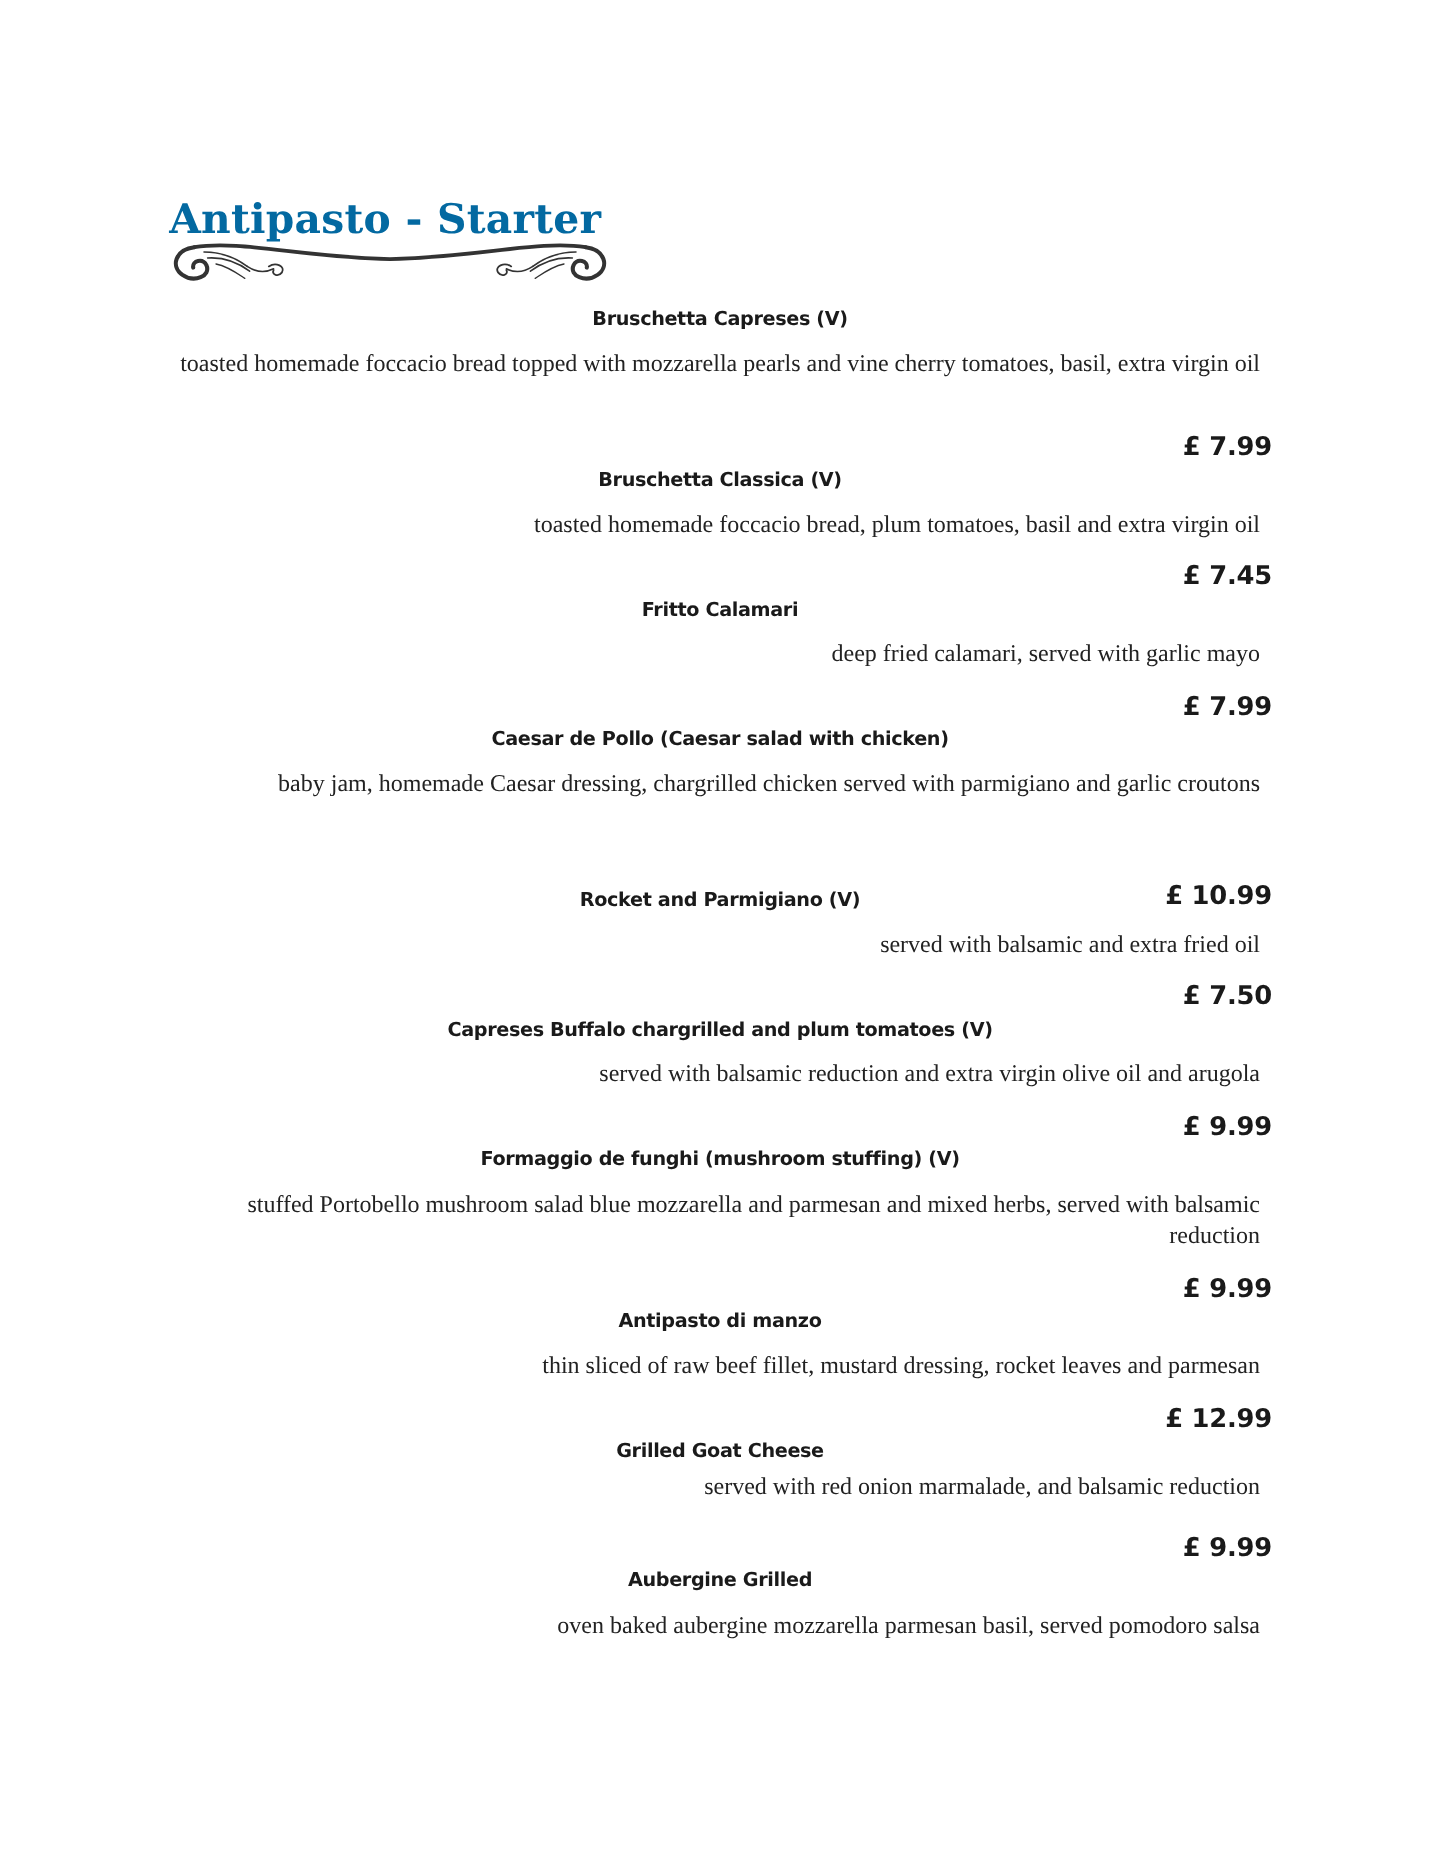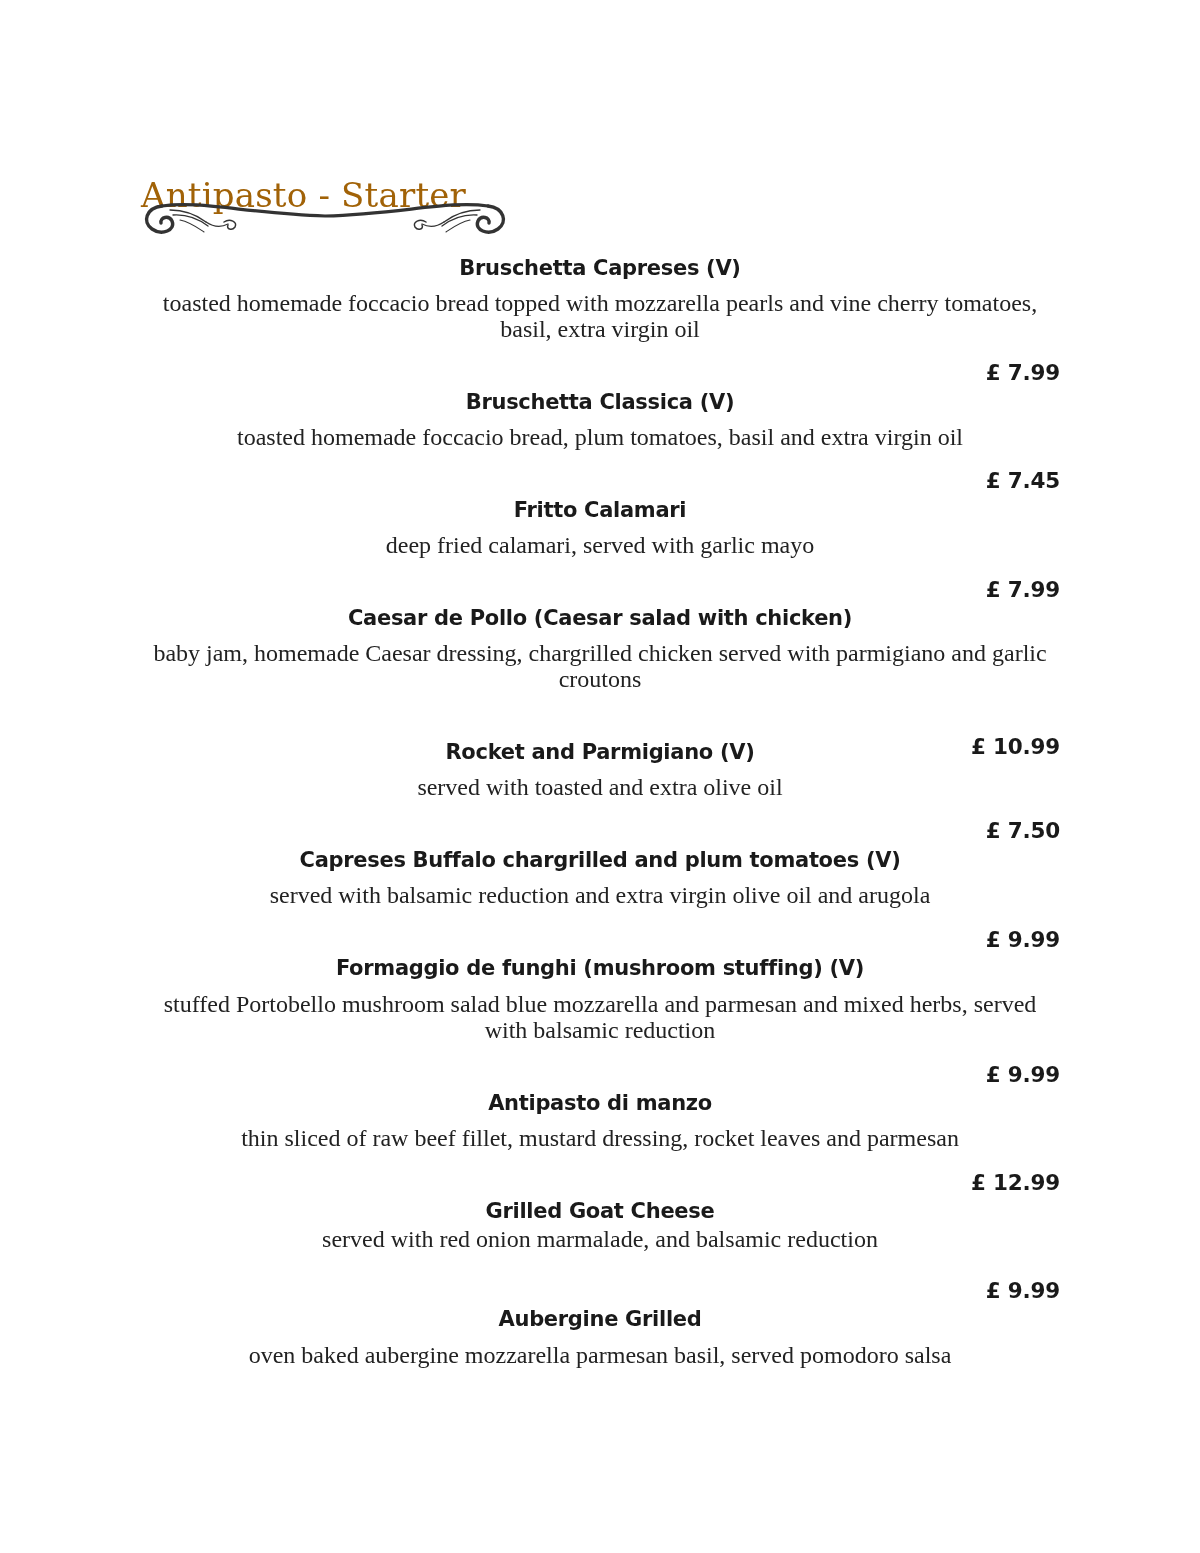--- a/index.html
+++ b/index.html
@@ -1,31 +1,31 @@
 <!DOCTYPE html>
 <html><head>
 <meta charset="utf-8">
 <style>
   html, body { margin: 0; padding: 0; background: #ffffff; }
   body { width: 1200px; height: 1553px; position: relative; overflow: hidden; color: #111; }
   .page-title {
-    position: absolute; left: 141px; top: 152px;
+    position: absolute; left: 141px; top: 140px;
     font-family: "DejaVu Serif", "Liberation Serif", serif;
-    font-size: 34px; font-weight: normal; color: #a16207; letter-spacing: 0.2px;
+    font-size: 34px; font-weight: bold; color: #0369a1; letter-spacing: 0.2px;
   }
   .divider { position: absolute; left: 140px; top: 196px; width: 370px; height: 44px; }
   .item-title {
     position: absolute; left: 0; width: 1200px; text-align: center;
     font-family: "DejaVu Sans", "Liberation Sans", sans-serif;
-    font-weight: bold; font-size: 21px; color: #1a1a1a; letter-spacing: -0.3px;
+    font-weight: bold; font-size: 16px; color: #1a1a1a; letter-spacing: -0.3px;
   }
   .item-desc {
-    position: absolute; left: 150px; width: 900px; text-align: center;
+    position: absolute; left: 150px; width: 900px; text-align: right;
     font-family: "Liberation Serif", "DejaVu Serif", serif;
-    font-size: 24px; line-height: 26px; color: #222;
+    font-size: 20px; line-height: 26px; color: #222;
   }
   .price {
     position: absolute; right: 140px; text-align: right;
     font-family: "DejaVu Sans", "Liberation Sans", sans-serif;
     font-weight: bold; font-size: 21.5px; color: #1a1a1a; letter-spacing: -0.2px;
   }
 </style>
 </head>
 <body>
 
@@ -70,21 +70,21 @@
   </div>
 
   <div>
     <div class="item-title" style="top:606px">Caesar de Pollo (Caesar salad with chicken)</div>
     <div class="item-desc" style="top:640px">baby jam, homemade Caesar dressing, chargrilled chicken served with parmigiano and garlic croutons</div>
     <div class="price" style="top:734px">£ 10.99</div>
   </div>
 
   <div>
     <div class="item-title" style="top:740px">Rocket and Parmigiano (V)</div>
-    <div class="item-desc" style="top:774px">served with toasted and extra olive oil</div>
+    <div class="item-desc" style="top:774px">served with balsamic and extra fried oil</div>
     <div class="price" style="top:818px">£ 7.50</div>
   </div>
 
   <div>
     <div class="item-title" style="top:848px">Capreses Buffalo chargrilled and plum tomatoes (V)</div>
     <div class="item-desc" style="top:882px">served with balsamic reduction and extra virgin olive oil and arugola</div>
     <div class="price" style="top:927px">£ 9.99</div>
   </div>
 
   <div>

